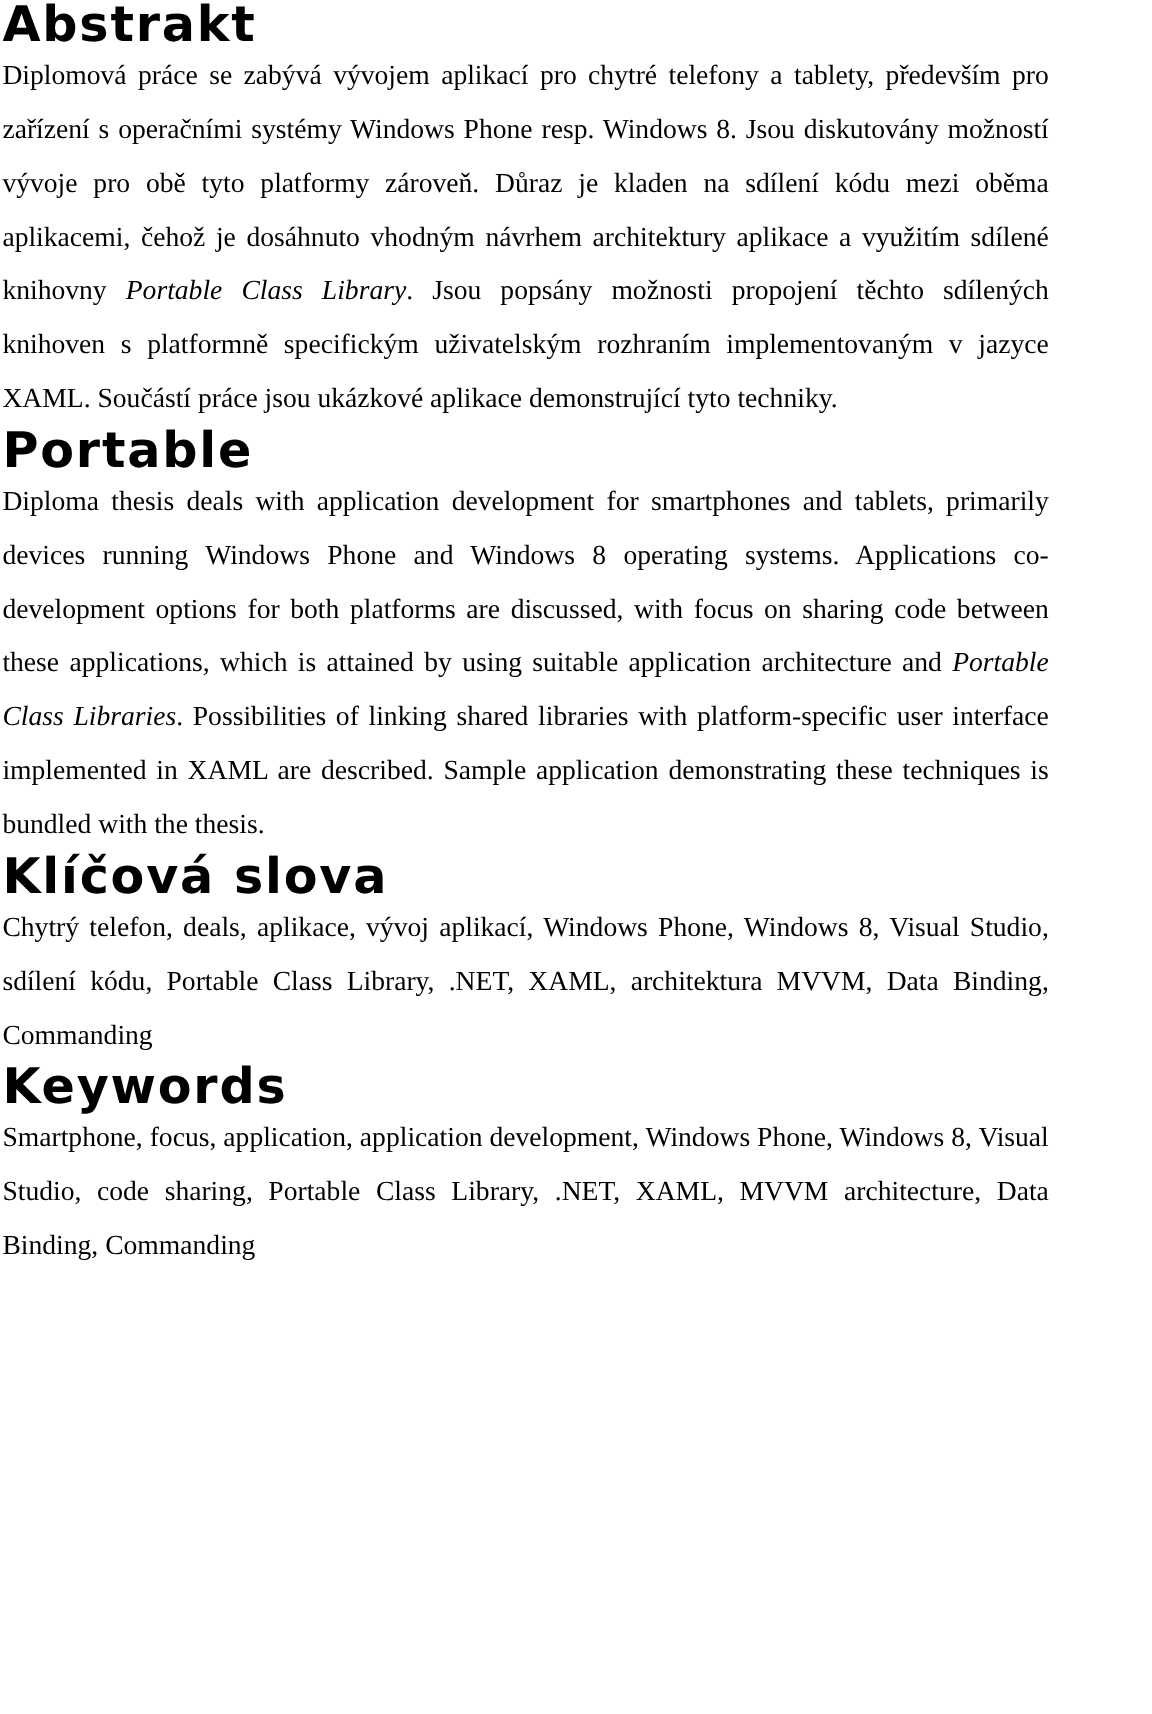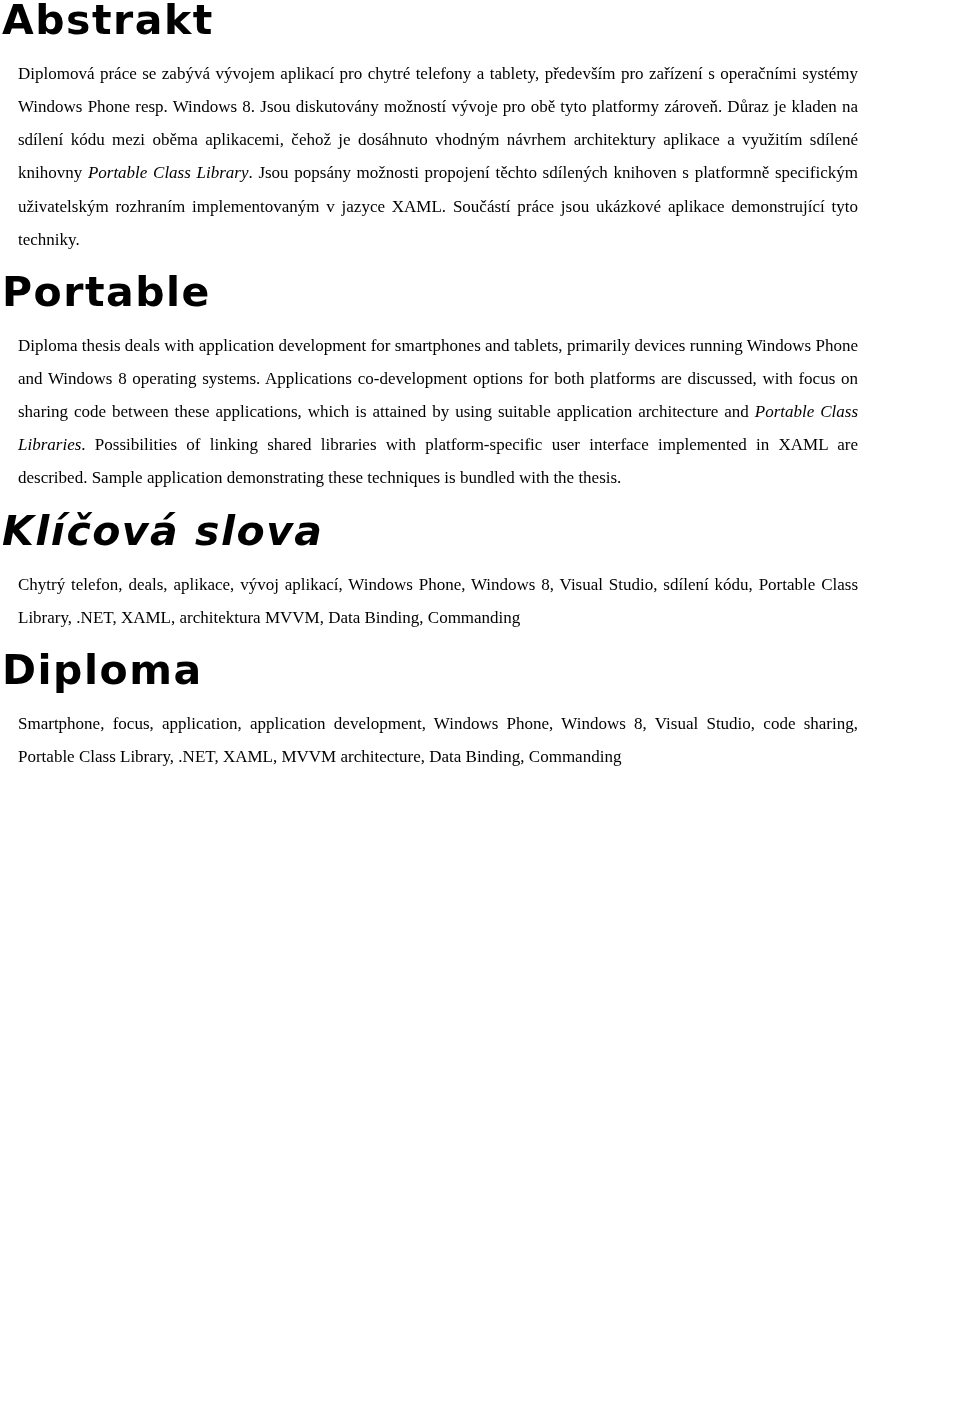--- a/index.html
+++ b/index.html
@@ -41,33 +41,32 @@
   }
   .title-abstract {
     font-size: 36px;
     letter-spacing: 0.5px;
     margin-top: 46px;
   }
   .title-klicova {
     font-size: 36px;
     letter-spacing: 1px;
     margin-top: 50px;
-    font-style: italic;
   }
   .title-keywords {
     font-size: 36px;
     letter-spacing: 0.5px;
     margin-top: 46px;
   }
   p.body-text {
     font-family: "Liberation Serif", serif;
-    font-size: 17px;
+    font-size: 23px;
     line-height: 1.95;
     text-align: justify;
-    margin: 16px;
+    margin: 0;
     padding: 0;
     color: #000;
   }
   .first-para {
     margin-top: 44px;
   }
   .kw-para {
     margin-top: 40px;
   }
   em.work-title {
@@ -91,20 +90,20 @@
     <p class="body-text first-para">
       <span>Diploma thesis deals with application development for smartphones and tablets, primarily devices running Windows Phone and Windows 8 operating systems. Applications co-development options for both platforms are discussed, with focus on sharing code between these applications, which is attained by using suitable application architecture and </span><em class="work-title">Portable Class Libraries</em><span>. Possibilities of linking shared libraries with platform-specific user interface implemented in XAML are described. Sample application demonstrating these techniques is bundled with the thesis.</span>
     </p>
 
     <h1 class="section-title title-klicova">Klíčová slova</h1>
 
     <p class="body-text kw-para">
       <span>Chytrý telefon, deals, aplikace, vývoj aplikací, Windows Phone, Windows 8, Visual Studio, sdílení kódu, Portable Class Library, .NET, XAML, architektura MVVM, Data Binding, Commanding</span>
     </p>
 
-    <h1 class="section-title title-keywords">Diploma</h1>
+    <h1 class="section-title title-keywords">Keywords</h1>
 
     <p class="body-text kw-para">
       <span>Smartphone, focus, application, application development, Windows Phone, Windows 8, Visual Studio, code sharing, Portable Class Library, .NET, XAML, MVVM architecture, Data Binding, Commanding</span>
     </p>
 
   </div>
 </div>
 
 </body></html>

